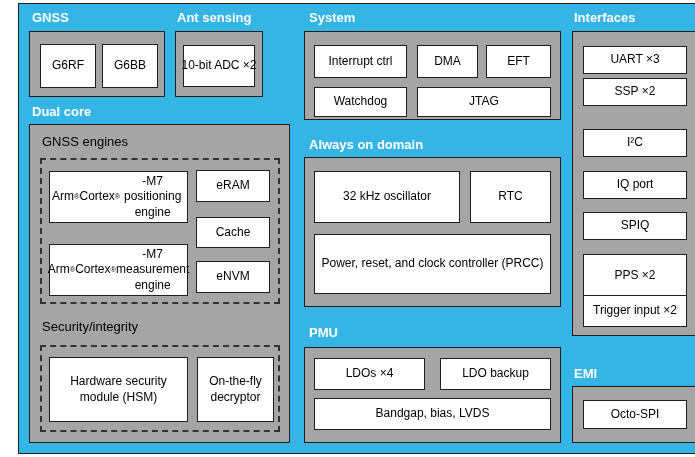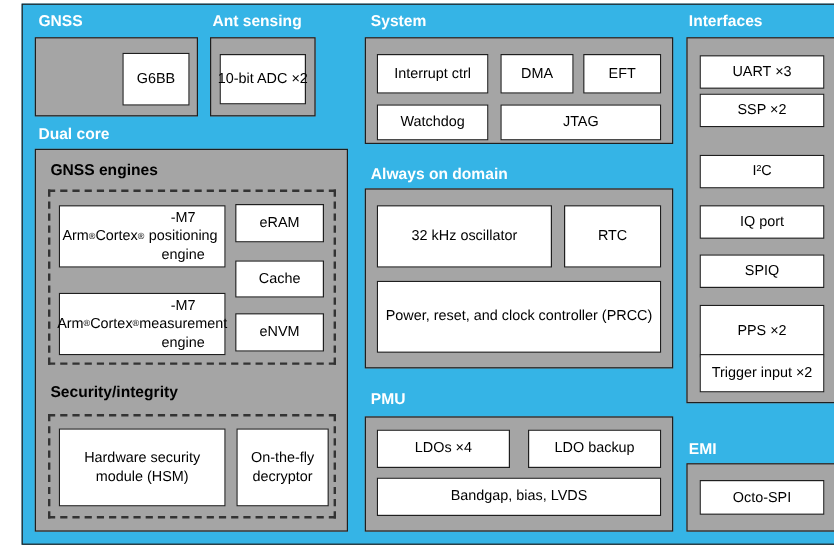--- a/index.html
+++ b/index.html
@@ -29,33 +29,34 @@
     border:1px solid var(--border,#1f1f1f);box-sizing:border-box;
     display:flex;align-items:center;justify-content:center;
     text-align:center;font-size:12px;color:var(--text,#000000);
     line-height:1.3;padding:1px 2px;
   }
   .nw{white-space:nowrap;}
   .dashed{
     position:absolute;border:2px dashed #333333;box-sizing:border-box;
   }
   .inner-label{
-    position:absolute;font-weight:bold;font-size:13px;
+    position:absolute;font-weight:normal;font-size:13px;
     color:var(--text,#000000);white-space:nowrap;
   }
   sup{font-size:62%;line-height:0;vertical-align:super;}
 </style>
 </head>
 <body>
 
 <div class="canvas">
   <div class="panel"></div>
 
   <div class="sec-label" style="left:17px;top:11px">GNSS</div>
   <div class="gray" style="left:14px;top:31px;width:136px;height:66px"></div>
+  <div class="box" style="left:25px;top:44px;width:56px;height:44px">G6RF</div>
   <div class="box" style="left:87px;top:44px;width:56px;height:44px">G6BB</div>
 
   <div class="sec-label" style="left:162px;top:11px">Ant sensing</div>
   <div class="gray" style="left:160px;top:31px;width:88px;height:66px"></div>
   <div class="box nw" style="left:168px;top:45px;width:72px;height:42px">10-bit ADC ×2</div>
 
   <div class="sec-label" style="left:294px;top:11px">System</div>
   <div class="gray" style="left:289px;top:31px;width:257px;height:89px"></div>
   <div class="box" style="left:299px;top:45px;width:93px;height:33px">Interrupt ctrl</div>
   <div class="box" style="left:402px;top:45px;width:61px;height:33px">DMA</div>

